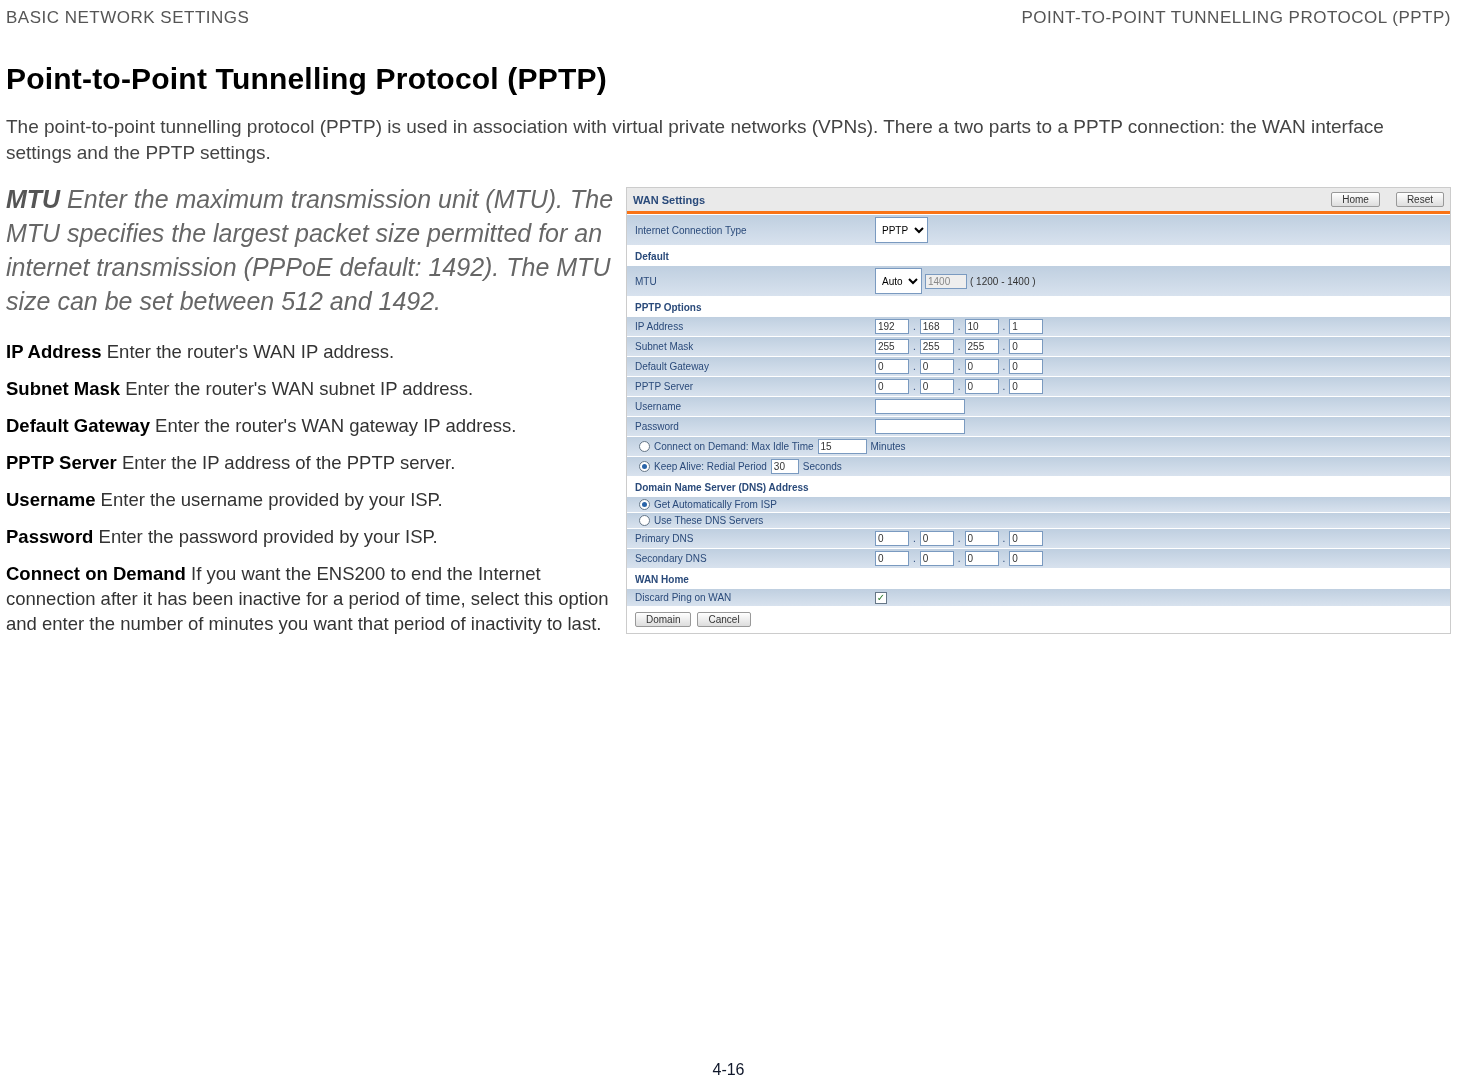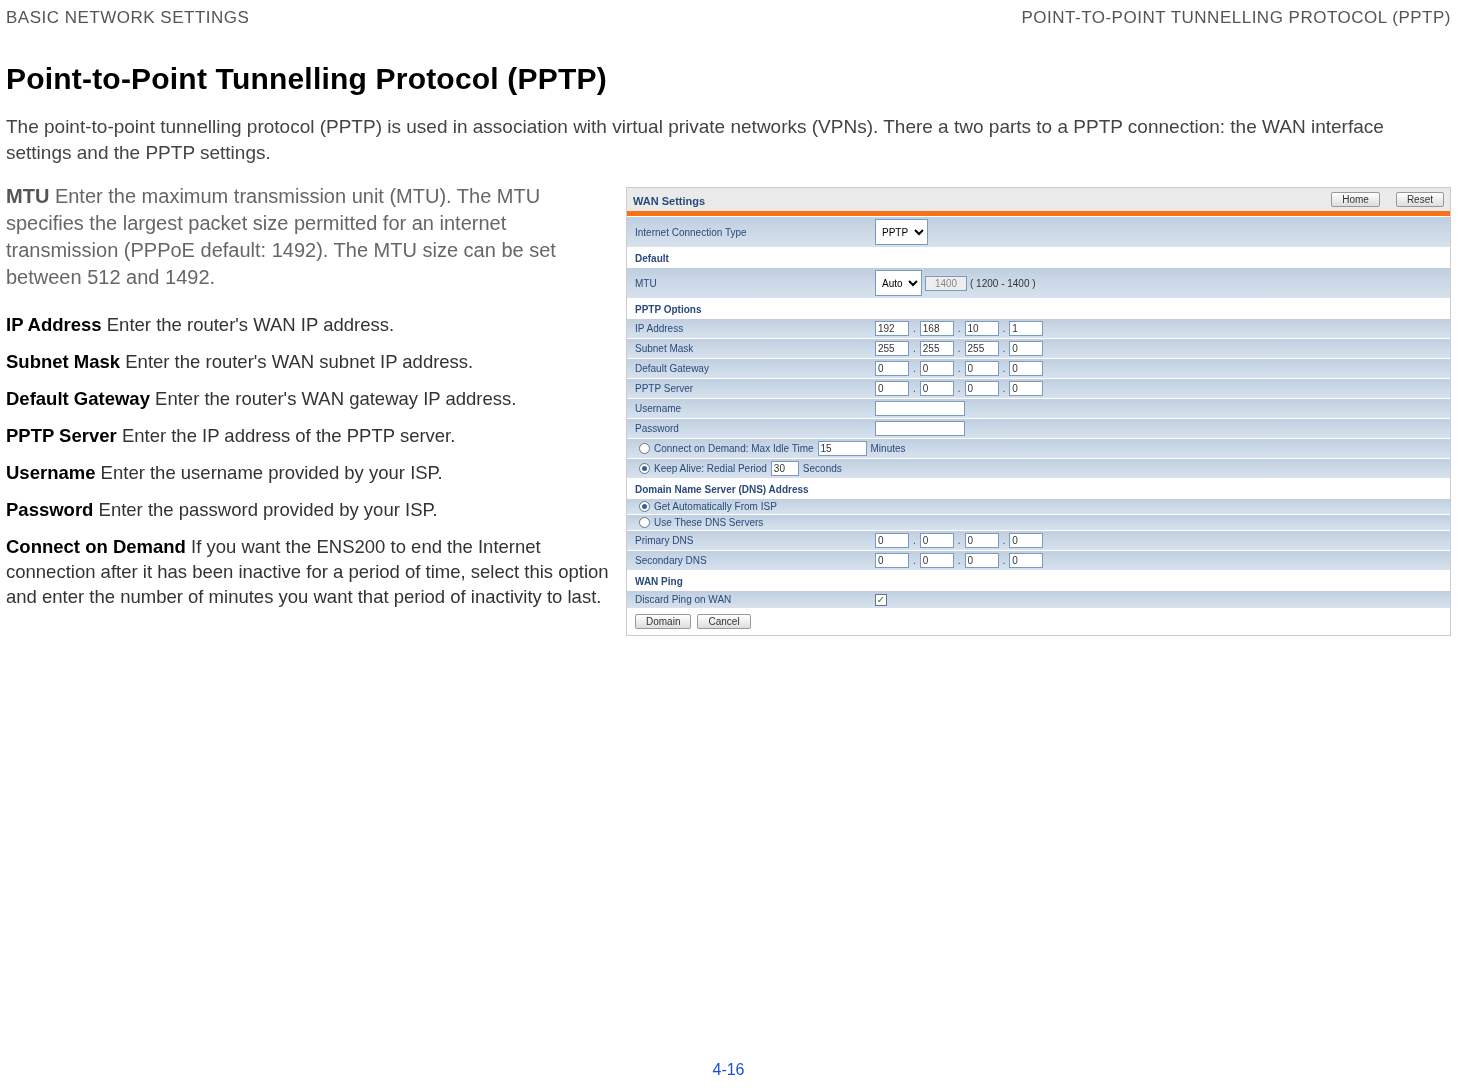--- a/index.html
+++ b/index.html
@@ -38,21 +38,22 @@
       display: flex;
       padding: 0 6px;
       gap: 10px;
     }
     .left-col {
       width: 610px;
       flex-shrink: 0;
     }
     .mtu-block {
       font-family: Verdana, Geneva, sans-serif;
-      font-size: 20px;
+      font-style: italic;
+      font-size: 25px;
       color: #666;
       line-height: 1.35;
       margin-bottom: 22px;
     }
     .mtu-block b {
       font-weight: bold;
       color: #555;
     }
     .def-row {
       font-size: 18.5px;
@@ -68,23 +69,23 @@
     .screenshot {
       border: 1px solid #ccc;
       background: #fff;
       font-size: 10px;
       color: #333;
     }
     .ss-header {
       background: #eaeaea;
       display: flex;
       justify-content: space-between;
-      align-items: flex-end;
+      align-items: center;
       padding: 4px 6px;
-      border-bottom: 5px solid #f97316;
+      border-bottom: 3px solid #f97316;
     }
     .ss-header-title {
       color: #2a4a7a;
       font-weight: bold;
       font-size: 11px;
     }
     .ss-btns { display: flex; gap: 16px; }
     .ss-btn {
       background: linear-gradient(#fff,#ddd);
       border: 1px solid #999;
@@ -130,21 +131,21 @@
     .ss-input {
       background: #fff;
       border: 1px solid #7a9ac0;
       font-size: 10px;
       padding: 0 2px;
       height: 15px;
       width: 34px;
       color: #333;
     }
     .ss-input.wide { width: 90px; }
-    .ss-input.disabled { background: #eee; color: #888; text-align: center; }
+    .ss-input.disabled { background: #eee; color: #888; }
     .ss-radio-row {
       background: linear-gradient(#bfcfe0, #d8e2ee);
       border-top: 1px solid #fff;
       padding: 2px 12px;
       display: flex;
       align-items: center;
       gap: 4px;
       font-size: 10px;
       color: #2a4a7a;
     }
@@ -179,21 +180,21 @@
       display: flex;
       gap: 6px;
     }
     .dot { color: #2a4a7a; font-size: 10px; padding: 0 1px; }
     .page-number {
       position: absolute;
       bottom: 12px;
       left: 50%;
       transform: translateX(-50%);
       font-size: 16px;
-      color: #1d4ed8;
+      color: #0f172a;
     }
   </style>
 </head>
 <body>
 
 <div class="page-header">
   <span>BASIC NETWORK SETTINGS</span>
   <span>POINT-TO-POINT TUNNELLING PROTOCOL (PPTP)</span>
 </div>
 
@@ -378,21 +379,21 @@
           <input class="ss-input" value="0" style="">
             <span class="dot">.</span>
           <input class="ss-input" value="0" style="">
             <span class="dot">.</span>
           <input class="ss-input" value="0" style="">
             <span class="dot">.</span>
           <input class="ss-input" value="0" style="">
         </div>
       </div>
 
-      <div class="ss-section-title">WAN Ping</div>
+      <div class="ss-section-title">WAN Home</div>
       <div class="ss-row">
         <span class="ss-row-label">Discard Ping on WAN</span>
         <div class="ss-row-controls">
           <span class="ss-checkbox checked"></span>
         </div>
       </div>
 
       <div class="ss-footer-btns">
         <button class="ss-btn">Domain</button>
         <button class="ss-btn">Cancel</button>

